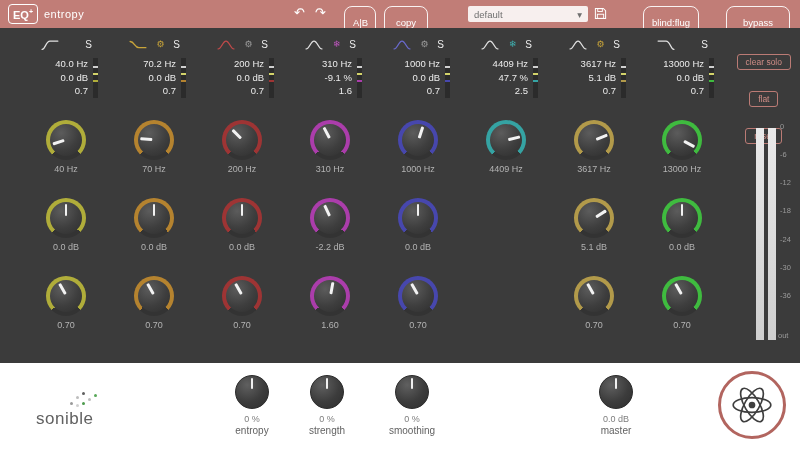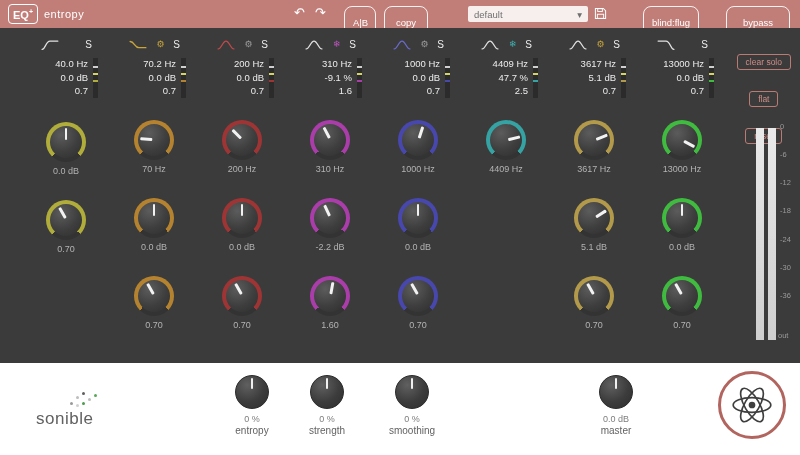--- a/index.html
+++ b/index.html
@@ -117,20 +117,28 @@
         <div class="val freq" data-interactable="true">40.0 Hz</div>
         <div class="val gain" data-interactable="true">0.0 dB</div>
         <div class="val q" data-interactable="true">0.7</div>
       </div>
       <div class="mini-meter" data-interactable="false">
               <div class="tick" style="top: 8px; background: rgb(207, 207, 207);"></div>
               <div class="tick" style="top: 15px; background: rgb(211, 211, 106);"></div>
               <div class="tick" style="top: 22px; background: rgb(176, 173, 58);"></div>
             </div>
     </div>
+    <div class="knob-group kg1" data-interactable="false">
+      <div class="knob" data-interactable="true" style="--ring: #b0ad3a;">
+              <div class="knob-cap">
+                <div class="knob-pointer" data-interactable="false" style="transform: rotate(-108deg);"></div>
+              </div>
+            </div>
+      <div class="knob-label" data-interactable="false">40 Hz</div>
+    </div>
     <div class="knob-group kg2" data-interactable="false">
       <div class="knob" data-interactable="true" style="--ring: #b0ad3a;">
               <div class="knob-cap">
                 <div class="knob-pointer" data-interactable="false" style="transform: rotate(0deg);"></div>
               </div>
             </div>
       <div class="knob-label" data-interactable="false">0.0 dB</div>
     </div>
     <div class="knob-group kg3" data-interactable="false">
       <div class="knob" data-interactable="true" style="--ring: #b0ad3a;">

